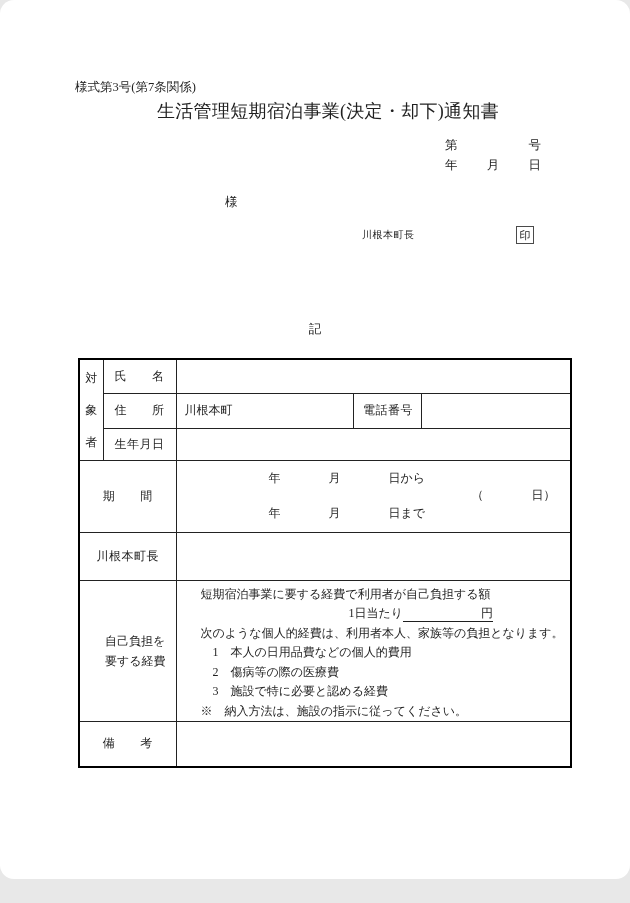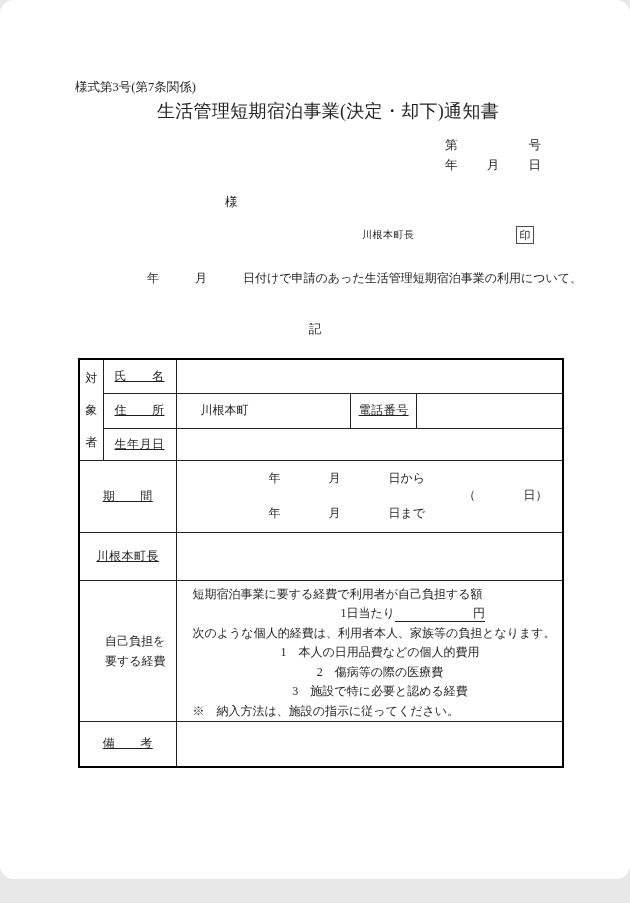--- a/index.html
+++ b/index.html
@@ -47,31 +47,31 @@
     border: 1px solid #222;
     vertical-align: middle;
     overflow: hidden;
   }
   td.vlabel {
     text-align: center;
     white-space: pre-line;
     line-height: 32px;
     font-size: 12px;
   }
-  td.lbl { text-align: center; letter-spacing: 0.5px; text-decoration: underline; }
+  td.lbl { text-align: center; letter-spacing: 0.5px; }
   td.lbl2 { text-align: center; white-space: pre-line; line-height: 20px; padding-left: 15px; }
-  td.val { padding-left: 24px; }
+  td.val { padding-left: 8px; }
 
   .period-box { font-size: 12px; line-height: 17.5px; }
   .period-line { padding-left: 92px; white-space: nowrap; }
   .period-days { text-align: right; padding-right: 14px; white-space: nowrap; }
 
-  .exp-box { font-size: 12px; line-height: 19.5px; padding: 4px 6px 0 16px; }
+  .exp-box { font-size: 12px; line-height: 19.5px; padding: 4px 6px 0 24px; }
   .exp-line { white-space: nowrap; }
-  .exp-item { padding-left: 12px; white-space: nowrap; text-align: center; }
+  .exp-item { padding-left: 12px; white-space: nowrap; }
   .fee-line { padding-left: 148px; white-space: nowrap; }
   .fee-blank {
     display: inline-block;
     width: 90px;
     border-bottom: 1px solid #1f1f1f;
     text-align: right;
     line-height: 15px;
   }
 </style>
 </head>
@@ -94,21 +94,20 @@
     <span>日</span>
   </div>
 
   <div class="abs addressee">様</div>
 
   <div class="abs sender">川根本町長</div>
 
   <div class="abs seal">印</div>
 
   <div class="abs body-par">
-    <div>　　　　　　年　　　月　　　日付けで申請のあった生活管理短期宿泊事業の利用について、</div>
   </div>
 
   <div class="abs ki">記</div>
 
   <table class="notice-table">
     <colgroup>
       <col style="width:24px">
         <col style="width:73px">
         <col style="width:170px">
         <col style="width:65px">

